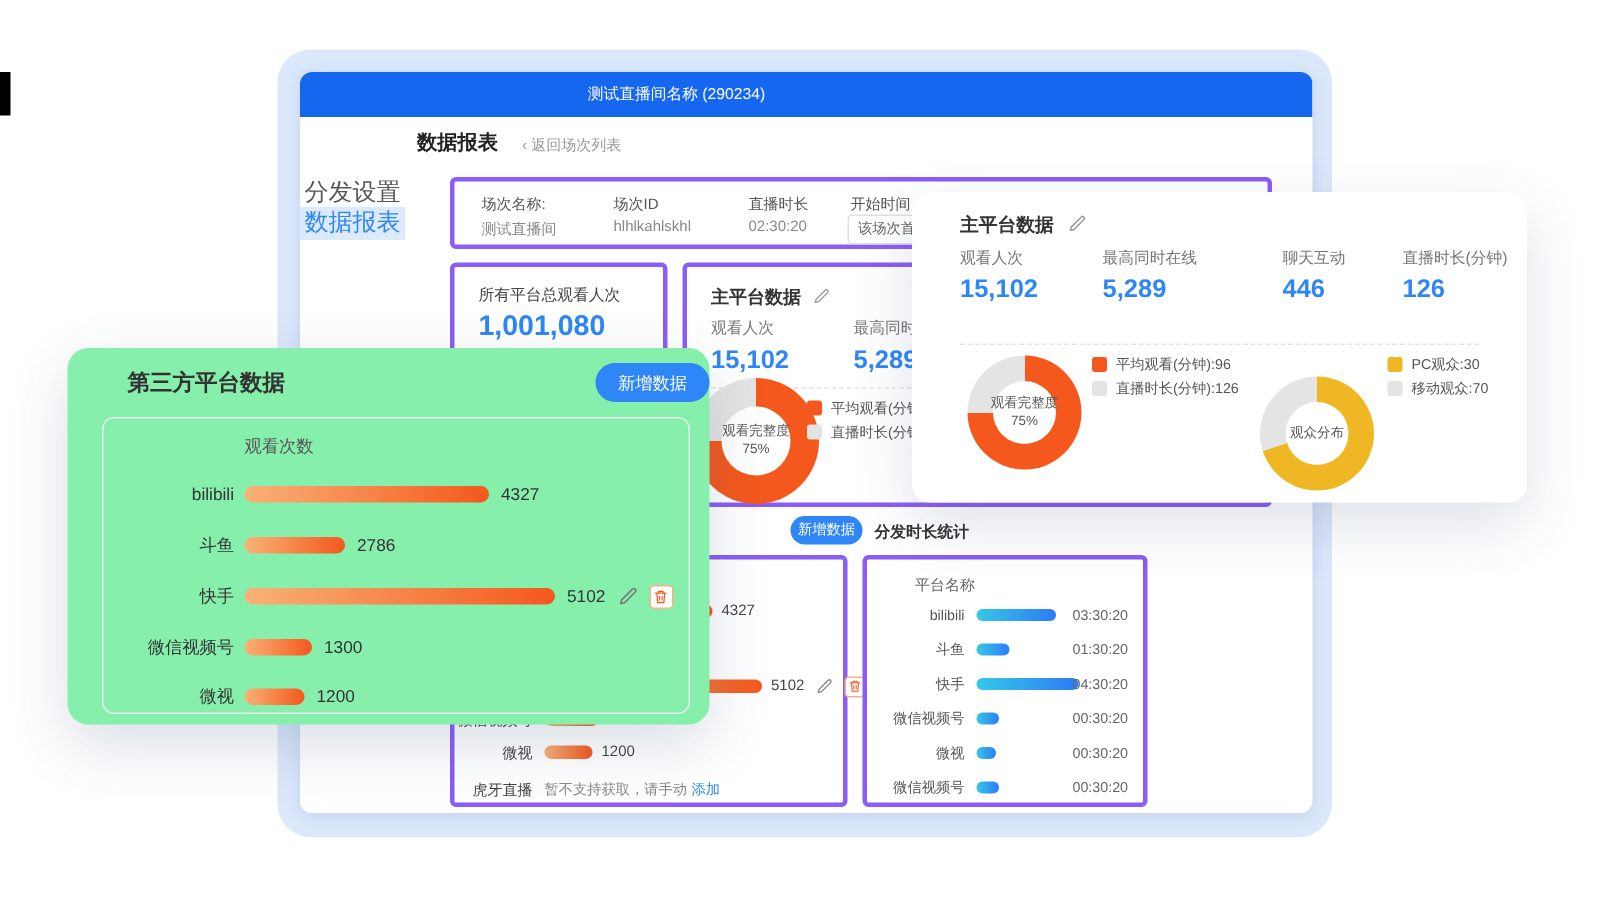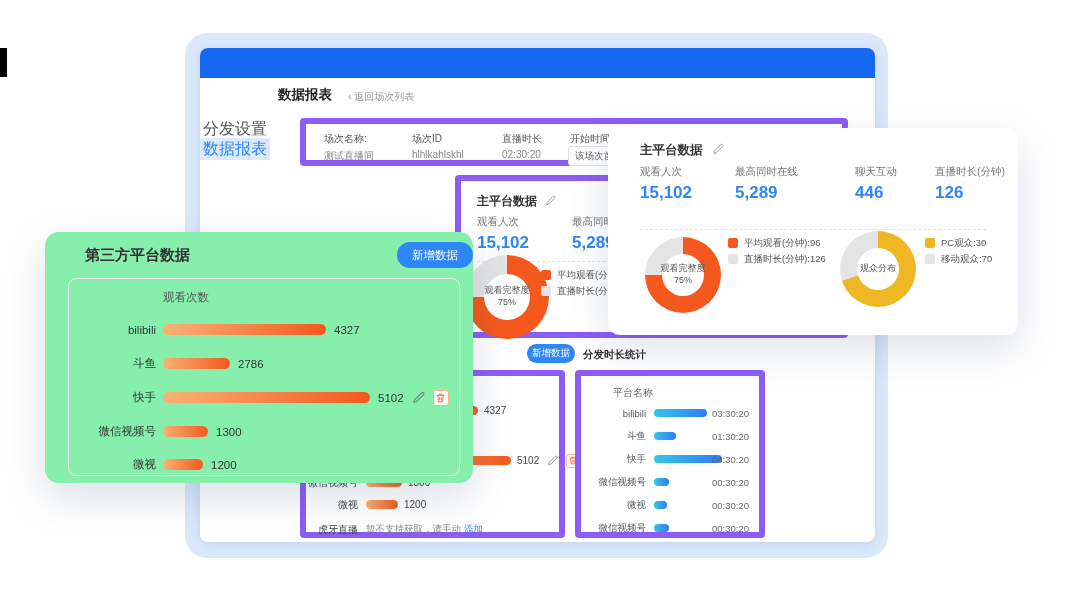--- a/index.html
+++ b/index.html
@@ -22,21 +22,21 @@
                   display:flex; align-items:center; color:#fff; font-size:10.5px; white-space:nowrap; }
 
   .sidebar { position:absolute; left:0; top:30px; width:70px; height:464px; background:#fff; }
   .side-item { position:absolute; left:0; width:70px; height:22px; line-height:22px;
                text-align:center; font-size:16px; color:#555; cursor:pointer; }
   .side-item.active { background:#dbeafc; color:#2f86f6; }
 
   .report-title { position:absolute; left:78px; top:38px; font-size:13.5px; font-weight:bold; color:#222; }
   .back-link { position:absolute; left:148px; top:42px; font-size:10px; color:#999; cursor:pointer; }
 
-  .card { position:absolute; border:6px solid #8b5cf6; border-radius:4px; background:#fff; }
+  .card { position:absolute; border:3px solid #8b5cf6; border-radius:4px; background:#fff; }
   .session-card { left:100px; top:70px; width:548px; height:48px; }
   .sess-col { position:absolute; top:0; }
   .sess-label { position:absolute; top:8px; font-size:10px; color:#555; white-space:nowrap; }
   .sess-value { position:absolute; top:25px; font-size:10px; color:#888; white-space:nowrap; }
   .sess-box { position:absolute; left:262px; top:22px; width:76px; height:20px; border:1px solid #e0e0e0;
               border-radius:3px; font-size:9.5px; color:#666; line-height:18px; padding-left:6px;
               overflow:hidden; white-space:nowrap; background:#fff; cursor:pointer; }
   .info-i { display:inline-flex; width:10px; height:10px; border:1px solid #b5b5b5; border-radius:50%;
             font-size:7px; color:#999; align-items:center; justify-content:center; margin-left:3px; }
 
@@ -108,20 +108,21 @@
 </head>
 <body>
 
 <div class="canvas">
   <div class="black-tab"></div>
   <div class="frame"></div>
 
   <div class="window">
 
     <div class="appbar">
+      <div class="appbar-title">测试直播间名称 (290234)</div>
     </div>
 
     <div class="sidebar">
       <div class="side-item" style="top:40px">分发设置</div>
       <div class="side-item active" style="top:60px">数据报表</div>
     </div>
 
     <div class="report-title">数据报表</div>
     <div class="back-link">
       <span>‹</span>
@@ -142,20 +143,24 @@
         <span class="sess-value">02:30:20</span>
       </div>
       <div class="sess-col" style="left:264px">
         <span class="sess-label">
           <span>开始时间</span><span class="info-i">i</span>
         </span>
       </div>
       <div class="sess-box">该场次首次</div>
     </div>
 
+    <div class="card card-a">
+      <div class="lbl">所有平台总观看人次</div>
+      <div class="val">1,001,080</div>
+    </div>
 
     <div class="card card-b">
       <div class="card-title">
         <span>主平台数据</span>
         <svg width="11" height="11" viewBox="0 0 16 16" style="margin-left:5px;vertical-align:-1px">
             <path d="M11.8 2.2a1.6 1.6 0 0 1 2.3 2.3L5.3 13.3 2.3 14l.7-3z" fill="none" stroke="#999" stroke-width="1.3"></path>
           </svg>
       </div>
       <div class="stat-col" style="left:16px">
         <div class="stat-label">观看人次</div>
@@ -344,21 +349,21 @@
     </div>
     <div class="lg-row" style="left:120px;top:109px">
       <span class="lg-sq" style="background: rgb(244, 88, 28);"></span>
       <span class="lg-tx">平均观看(分钟):96</span>
     </div>
     <div class="lg-row" style="left:120px;top:125px">
       <span class="lg-sq" style="background: rgb(228, 228, 228);"></span>
       <span class="lg-tx">直播时长(分钟):126</span>
     </div>
 
-    <div class="donut" style="left: 232px; top: 103px; width: 76px; height: 76px; background: conic-gradient(rgb(239, 183, 35) 0deg, rgb(239, 183, 35) 70%, rgb(228, 228, 228) 70%, rgb(228, 228, 228) 100%); text-decoration: underline;">
+    <div class="donut" style="left: 232px; top: 123px; width: 76px; height: 76px; background: conic-gradient(rgb(239, 183, 35) 0deg, rgb(239, 183, 35) 70%, rgb(228, 228, 228) 70%, rgb(228, 228, 228) 100%); text-decoration: underline;">
       <div class="donut-label">
         <span>观众分布</span>
       </div>
     </div>
     <div class="lg-row" style="left:317px;top:109px">
       <span class="lg-sq" style="background: rgb(239, 183, 35);"></span>
       <span class="lg-tx">PC观众:30</span>
     </div>
     <div class="lg-row" style="left:317px;top:125px">
       <span class="lg-sq" style="background: rgb(228, 228, 228);"></span>

